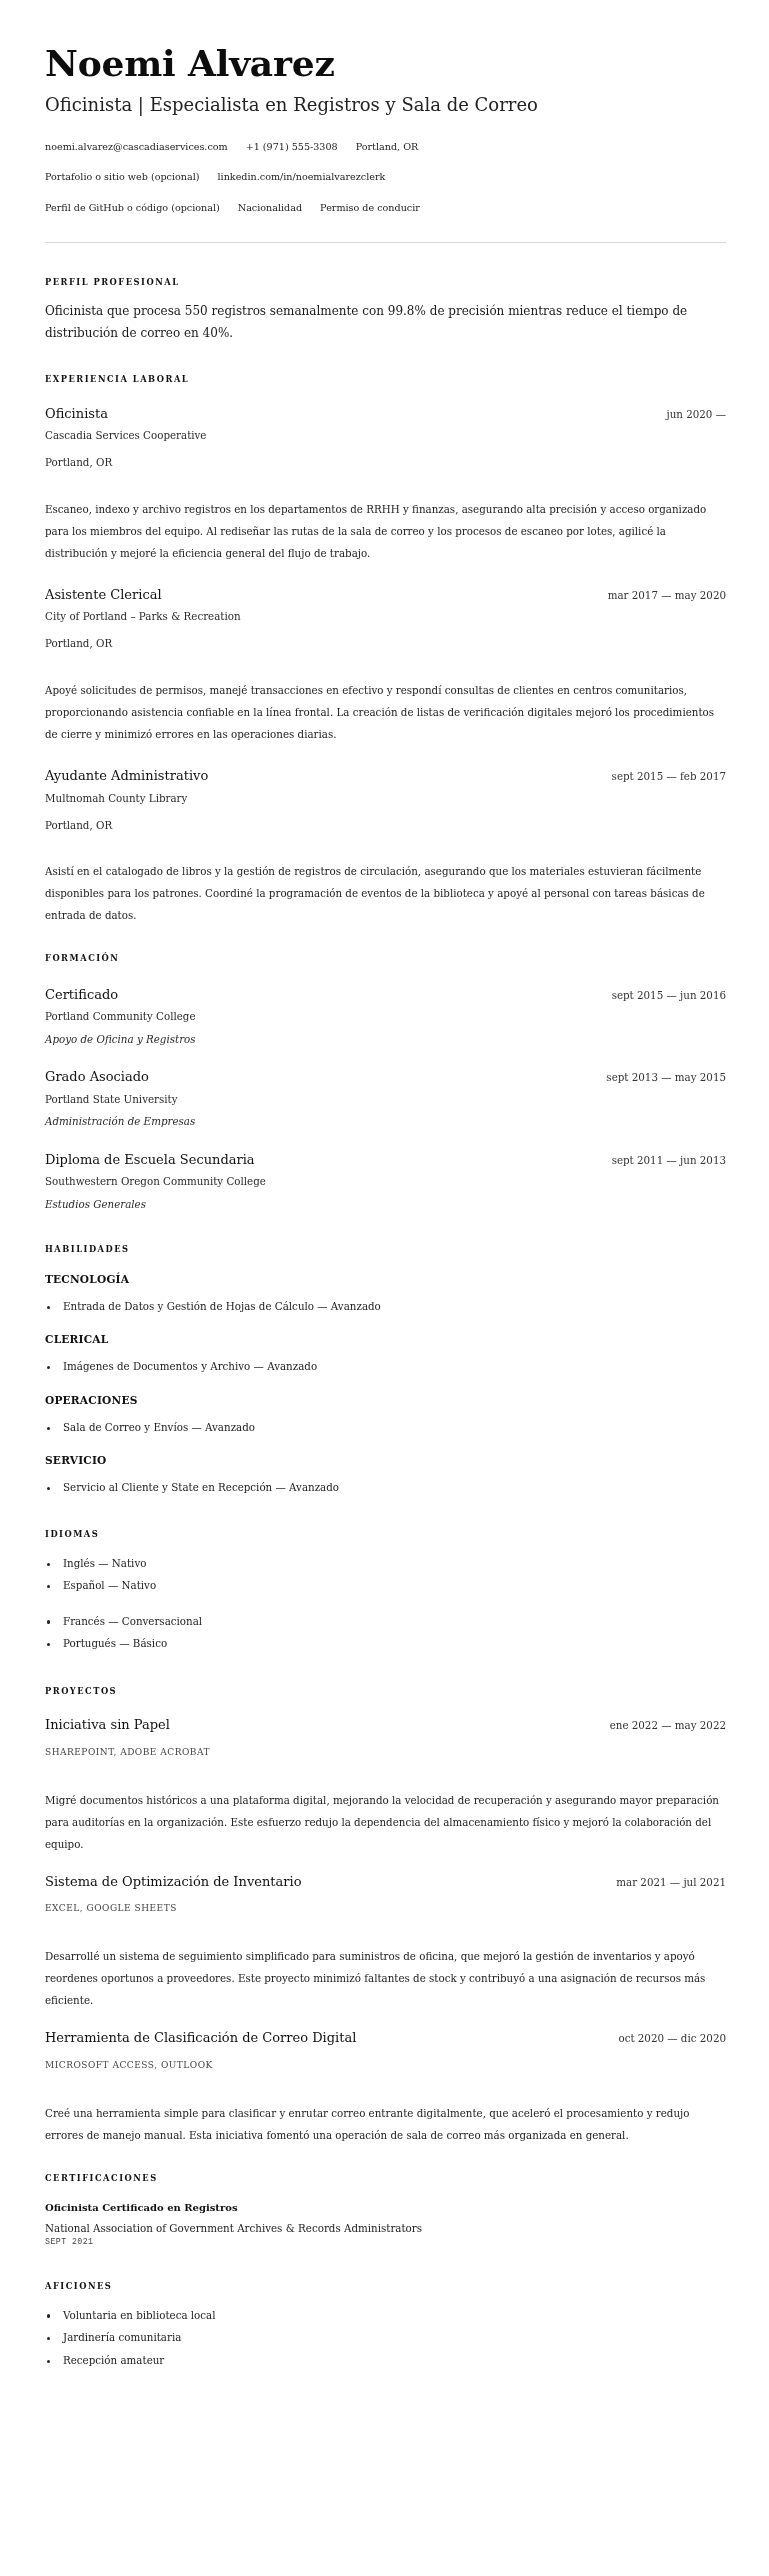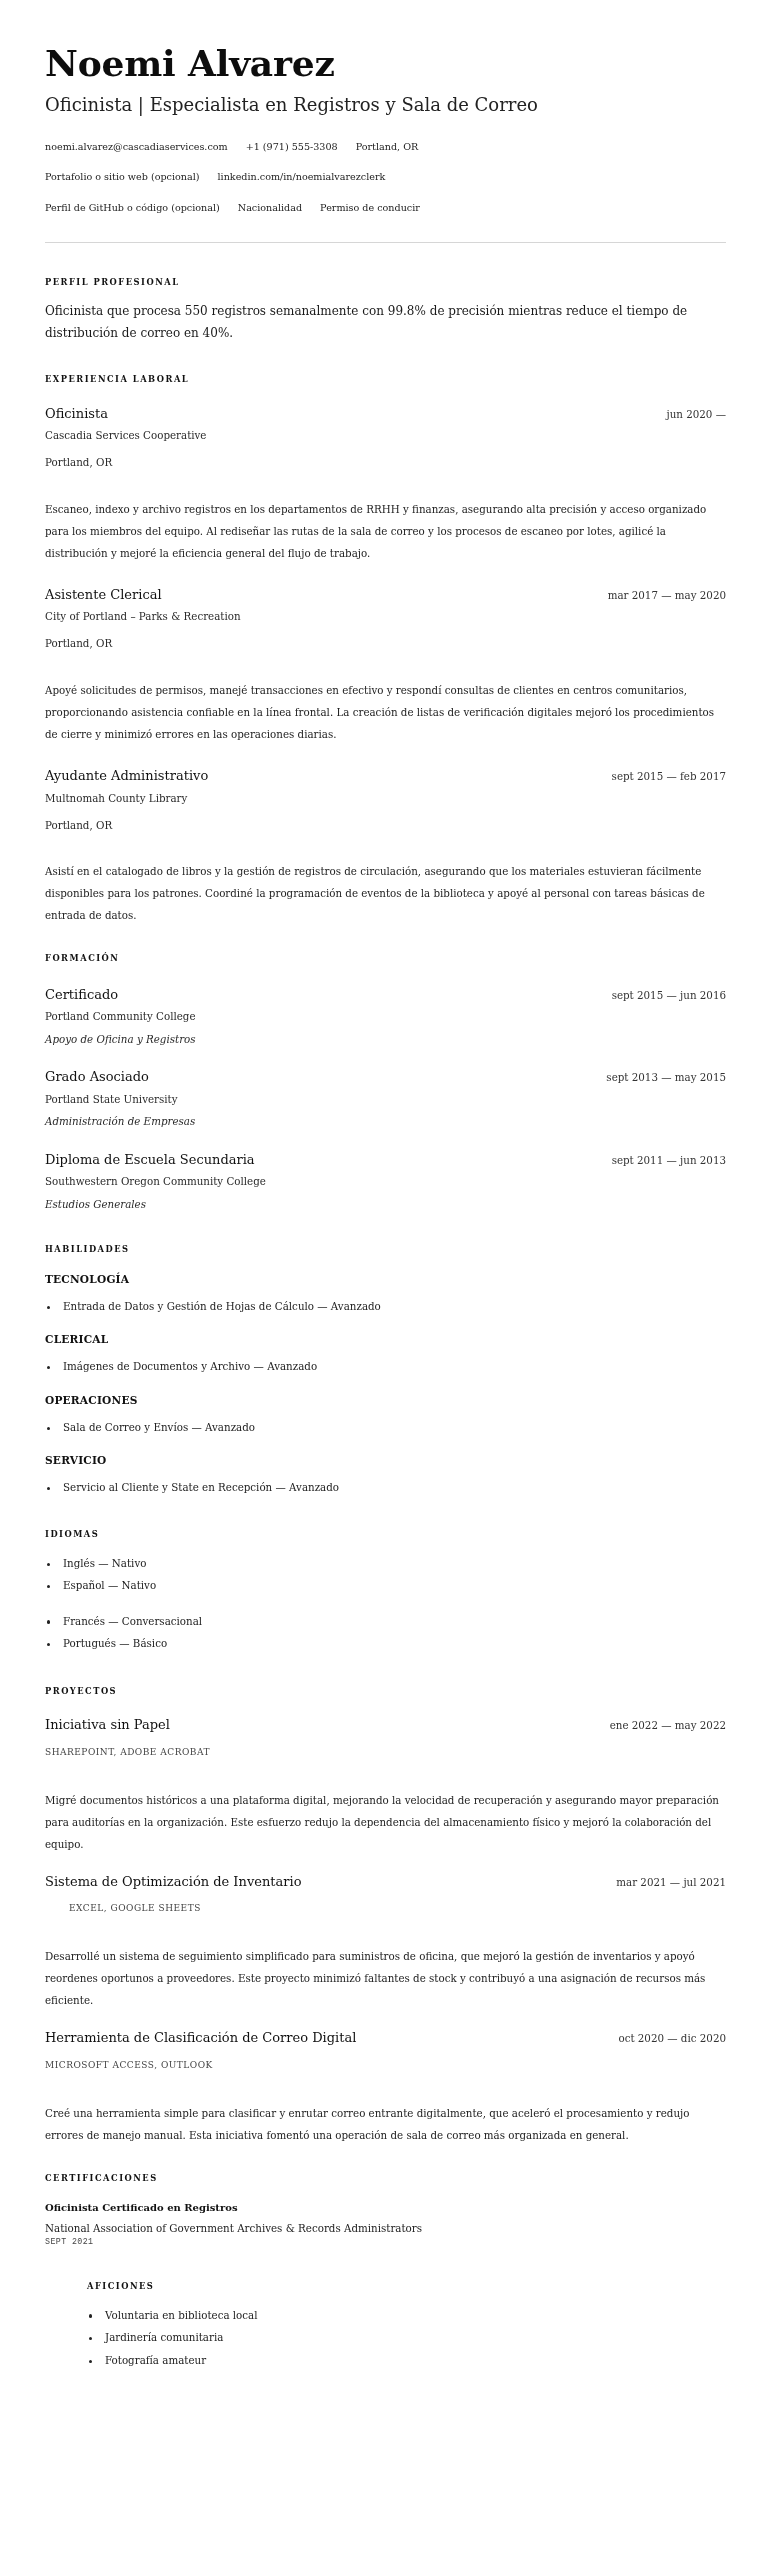--- a/index.html
+++ b/index.html
@@ -204,21 +204,21 @@
       </div>
       <div class="tech" style="margin-top:14px;">SHAREPOINT, ADOBE ACROBAT</div>
       <p class="entry-body" style="margin-top:31px;">Migré documentos históricos a una plataforma digital, mejorando la velocidad de recuperación y asegurando mayor preparación para auditorías en la organización. Este esfuerzo redujo la dependencia del almacenamiento físico y mejoró la colaboración del equipo.</p>
     </div>
 
     <div style="margin-top:19px;">
       <div class="entry-head">
         <div class="entry-title">Sistema de Optimización de Inventario</div>
         <div class="entry-date">mar 2021 — jul 2021</div>
       </div>
-      <div class="tech" style="margin-top:14px;margin-left:24px;">EXCEL, GOOGLE SHEETS</div>
+      <div class="tech" style="margin-top:14px;">EXCEL, GOOGLE SHEETS</div>
       <p class="entry-body" style="margin-top:31px;">Desarrollé un sistema de seguimiento simplificado para suministros de oficina, que mejoró la gestión de inventarios y apoyó reordenes oportunos a proveedores. Este proyecto minimizó faltantes de stock y contribuyó a una asignación de recursos más eficiente.</p>
     </div>
 
     <div style="margin-top:19px;">
       <div class="entry-head">
         <div class="entry-title">Herramienta de Clasificación de Correo Digital</div>
         <div class="entry-date">oct 2020 — dic 2020</div>
       </div>
       <div class="tech" style="margin-top:14px;">MICROSOFT ACCESS, OUTLOOK</div>
       <p class="entry-body" style="margin-top:31px;">Creé una herramienta simple para clasificar y enrutar correo entrante digitalmente, que aceleró el procesamiento y redujo errores de manejo manual. Esta iniciativa fomentó una operación de sala de correo más organizada en general.</p>
@@ -227,23 +227,23 @@
 
   <section style="margin-top:28px;">
     <h2 class="section-title">CERTIFICACIONES</h2>
     <div style="margin-top:20.5px;">
       <div class="cert-name">Oficinista Certificado en Registros</div>
       <div class="cert-org" style="margin-top:7.7px;">National Association of Government Archives &amp; Records Administrators</div>
       <div class="cert-date" style="margin-top:3px;font-family:Liberation Mono, monospace;">SEPT 2021</div>
     </div>
   </section>
 
-  <section style="margin-top:35px;margin-left:42px;">
+  <section style="margin-top:35px;">
     <h2 class="section-title">AFICIONES</h2>
     <ul class="bullets" style="margin-top:18px;">
       <li style="margin-bottom:10.3px;">Voluntaria en biblioteca local</li>
       <li style="margin-bottom:10.3px;">Jardinería comunitaria</li>
-      <li>Fotografía amateur</li>
+      <li>Recepción amateur</li>
     </ul>
   </section>
 
 </div>
 
 
 </body></html>

